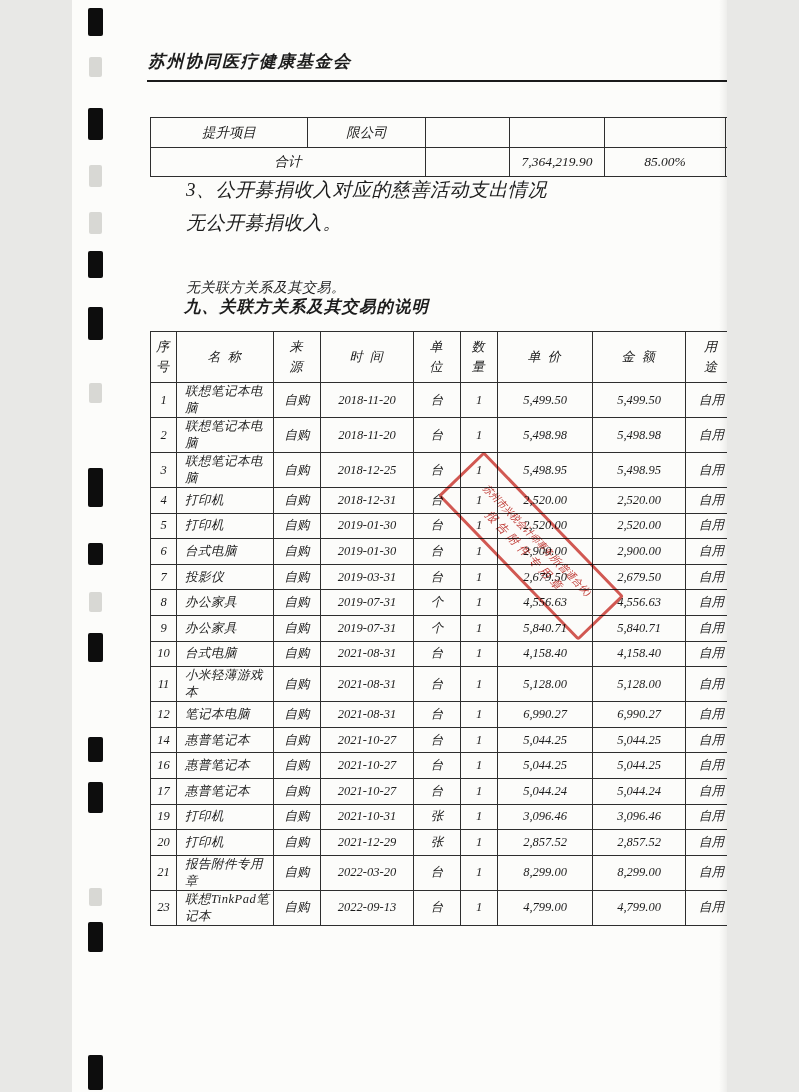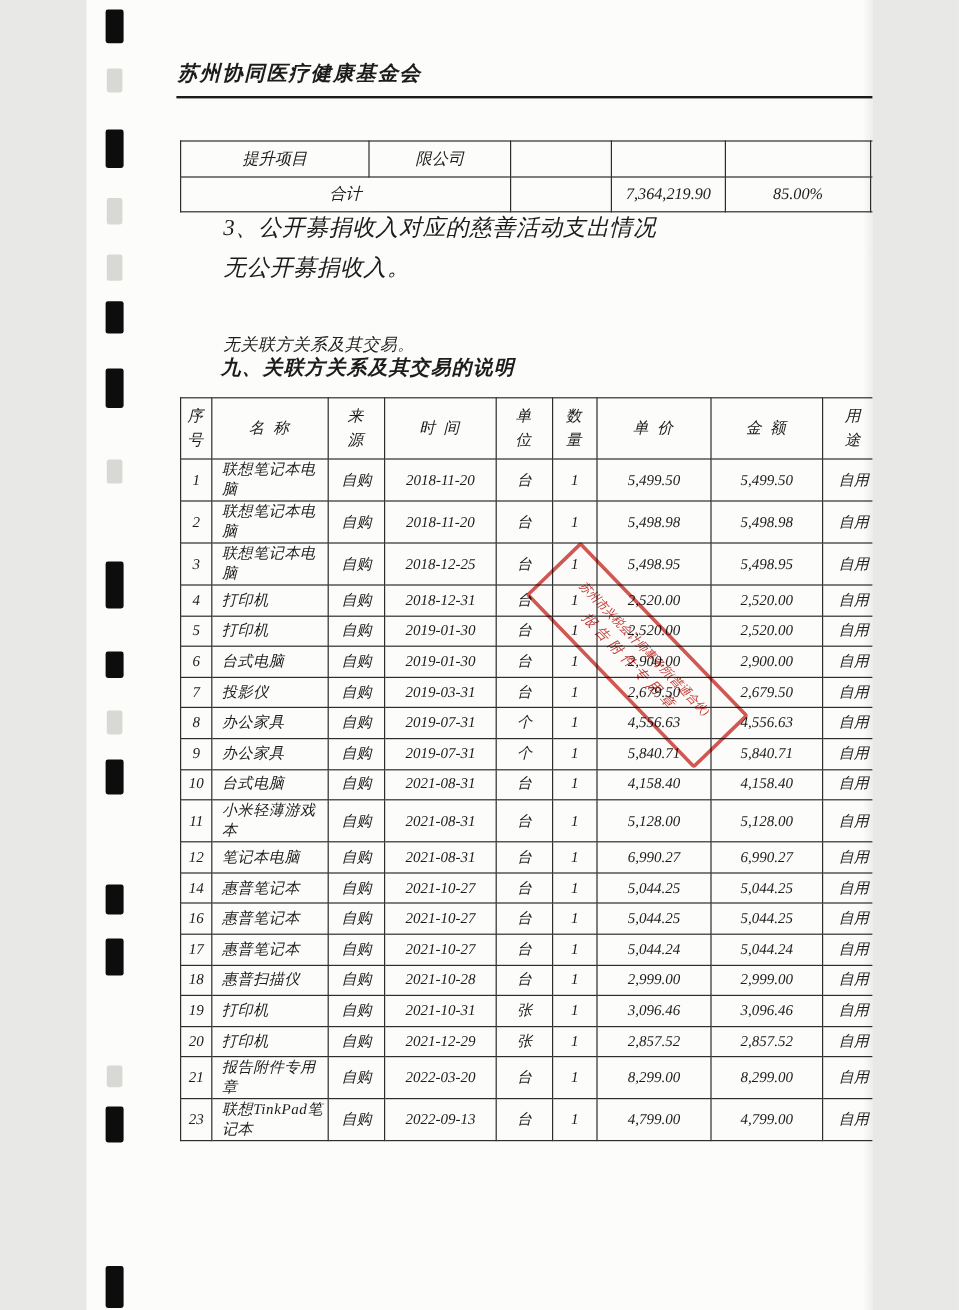--- a/index.html
+++ b/index.html
@@ -322,32 +322,20 @@
         </tr>
         <tr>
           <td>17</td>
           <td class="name">惠普笔记本</td>
           <td>自购</td>
           <td>2021-10-27</td>
           <td>台</td>
           <td>1</td>
           <td>5,044.24</td>
           <td>5,044.24</td>
-          <td>自用</td>
-          <td></td>
-        </tr>
-        <tr>
-          <td>18</td>
-          <td class="name">惠普扫描仪</td>
-          <td>自购</td>
-          <td>2021-10-28</td>
-          <td>台</td>
-          <td>1</td>
-          <td>2,999.00</td>
-          <td>2,999.00</td>
           <td>自用</td>
           <td></td>
         </tr>
         <tr>
           <td>19</td>
           <td class="name">打印机</td>
           <td>自购</td>
           <td>2021-10-31</td>
           <td>张</td>
           <td>1</td>

